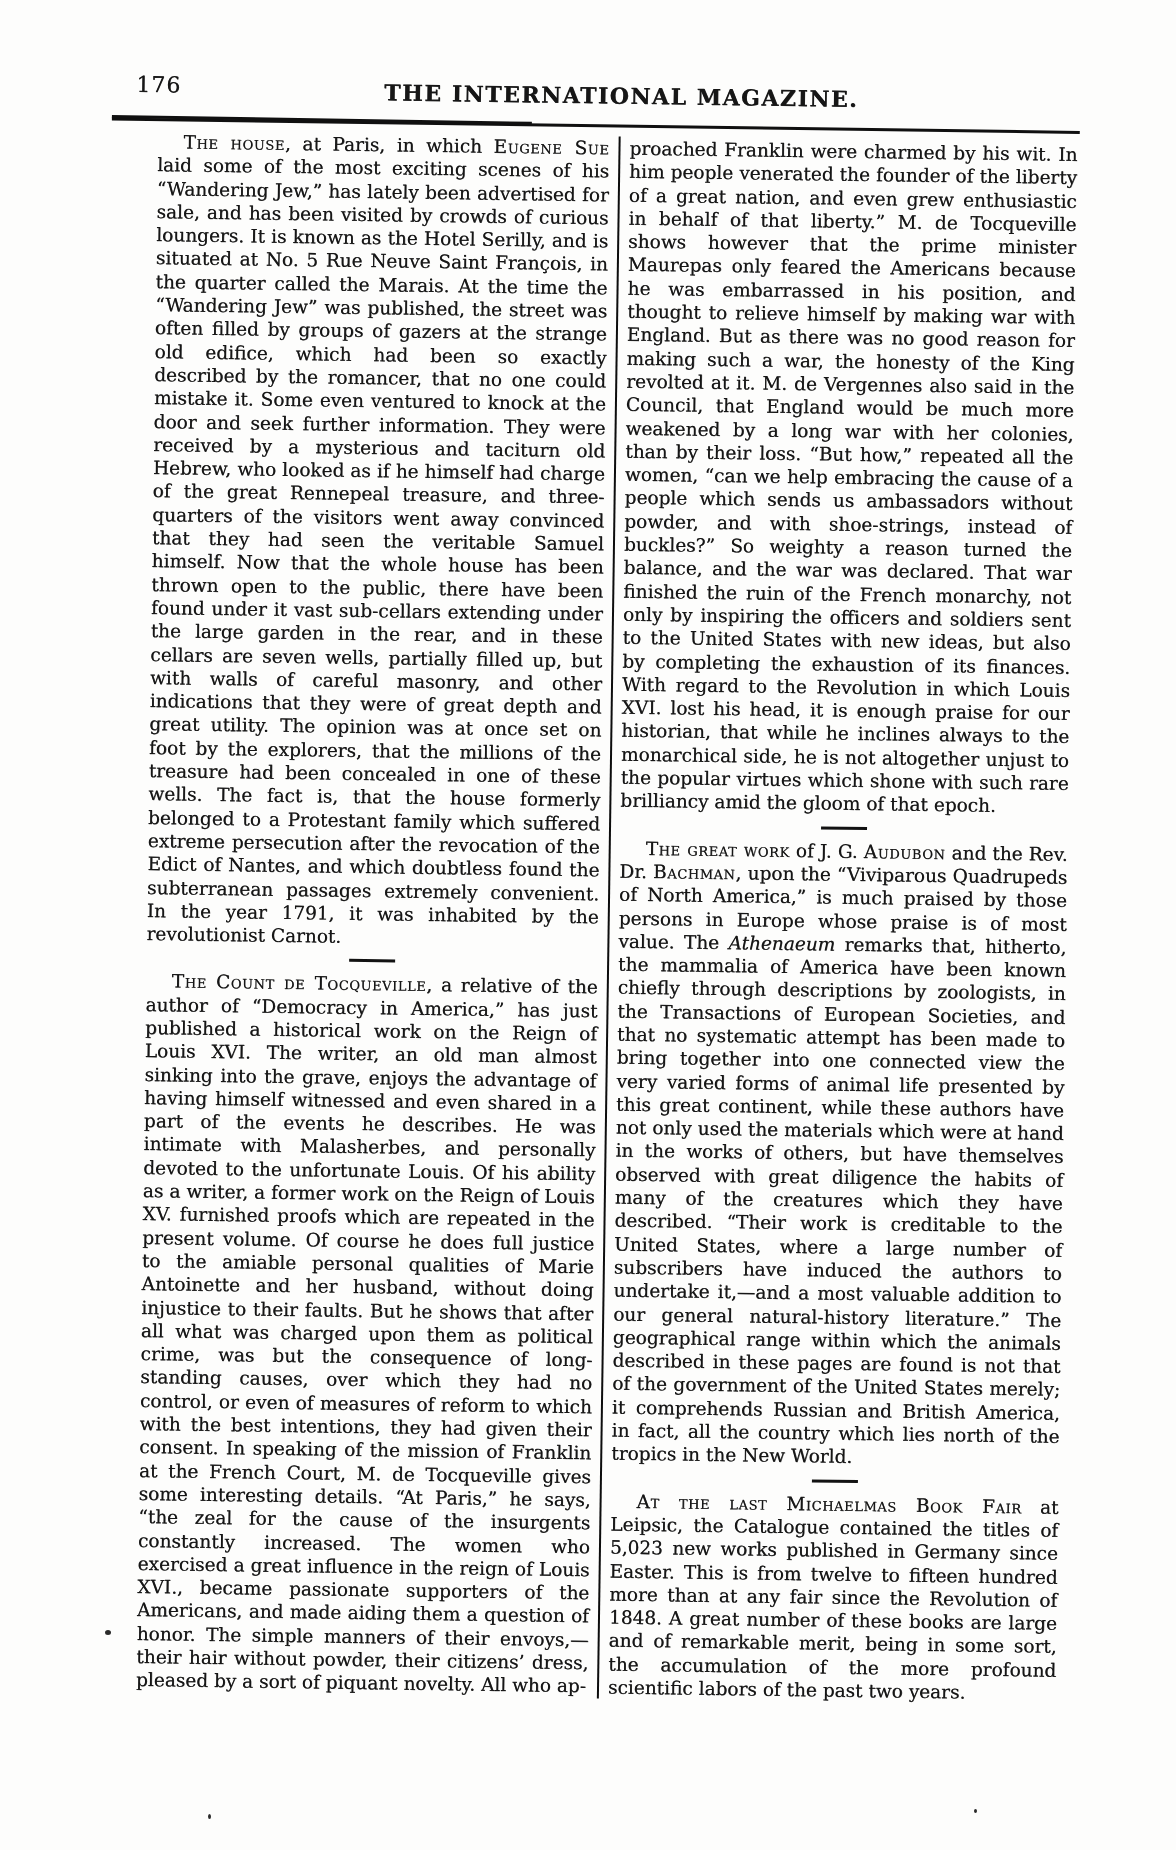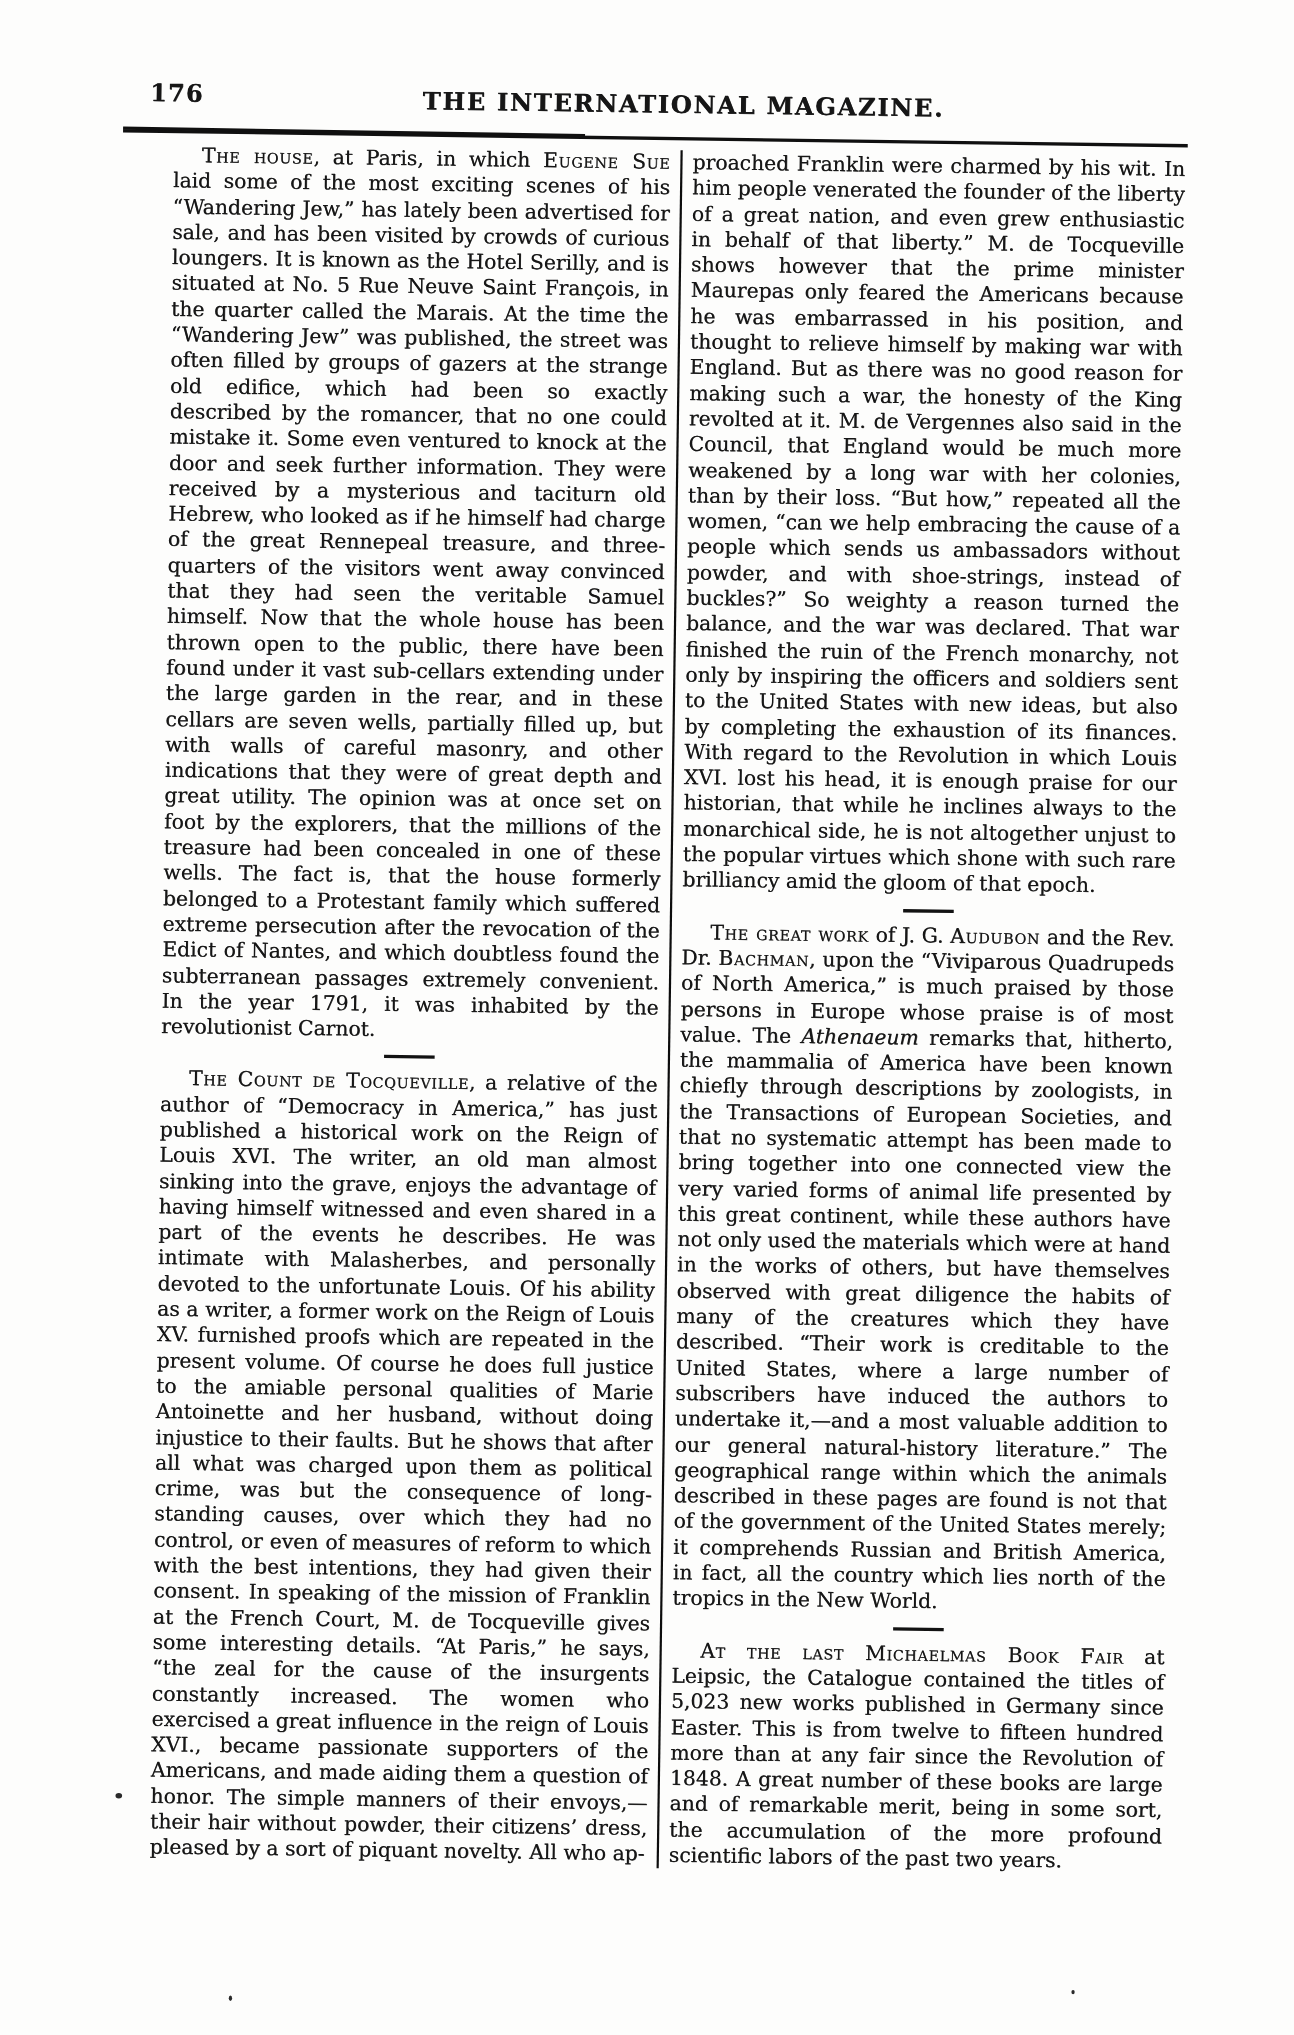--- a/index.html
+++ b/index.html
@@ -11,21 +11,21 @@
     font-family:"DejaVu Serif","Liberation Serif",serif;
     color:#161616;
   }
   .skew{
     position:absolute;inset:0;
     transform:rotate(0.8deg);
     transform-origin:150px 110px;
   }
   .pagenum{
     position:absolute;left:136px;top:72px;
-    font-size:22px;font-weight:bold;letter-spacing:1px;
+    font-size:22px;font-weight:normal;letter-spacing:1px;
     text-shadow:0.3px 0.2px 0 rgba(20,20,20,0.8);
   }
   .journal-title{
     position:absolute;left:160px;top:76px;width:922px;
     text-align:center;font-size:22px;font-weight:bold;
     letter-spacing:1.5px;white-space:nowrap;
     text-shadow:0.4px 0.3px 0 rgba(20,20,20,0.85);
   }
   .head-rule{
     position:absolute;left:112px;top:118px;width:968px;height:3px;

